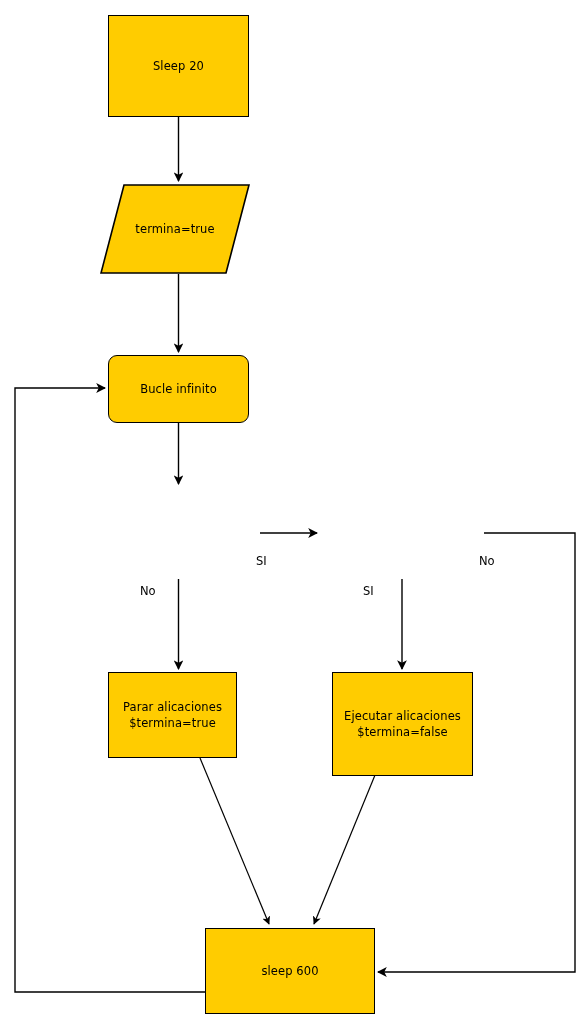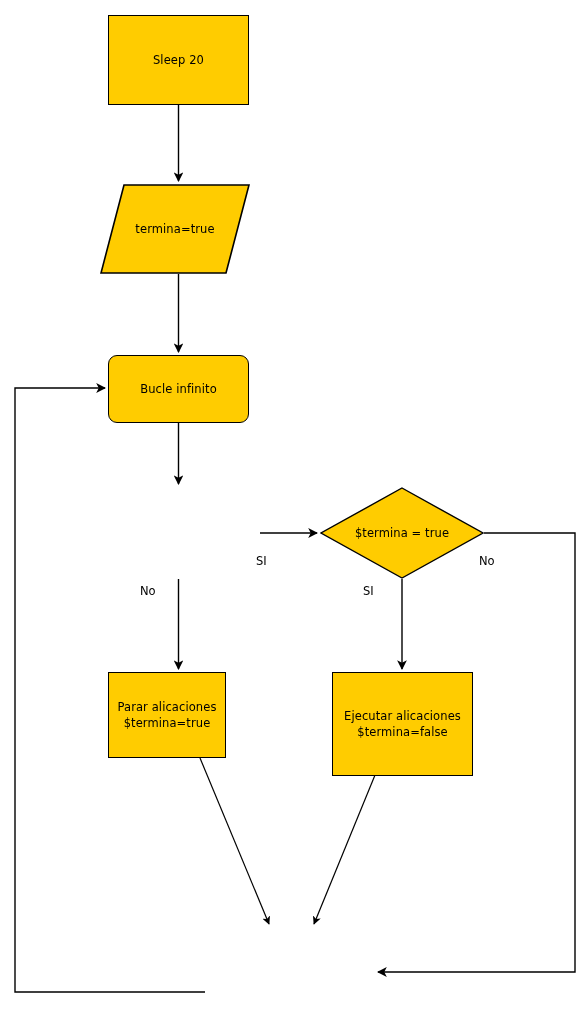--- a/index.html
+++ b/index.html
@@ -111,52 +111,49 @@
 
     <path d="M 484 533 L 575 533 L 575 972 L 378 972" fill="none" stroke="#000000" stroke-width="1.4" marker-end="url(#arrow)"></path>
 
     <path d="M 200 758 L 269 924" fill="none" stroke="#000000" stroke-width="1.2" marker-end="url(#arrow)"></path>
 
     <path d="M 382 758 L 314 924" fill="none" stroke="#000000" stroke-width="1.2" marker-end="url(#arrow)"></path>
 
     <path d="M 205 992 L 15 992 L 15 388 L 105 388" fill="none" stroke="#000000" stroke-width="1.4" marker-end="url(#arrow)"></path>
   </svg>
 
-  <div class="node node-rect" style="left:108px; top:15px; width:141px; height:90px;">
+  <div class="node node-rect" style="left:108px; top:15px; width:141px; height:102px;">
     <span class="node-label">Sleep 20</span>
   </div>
 
   <div class="node node-para" style="left:100px; top:184px; width:150px; height:90px;">
     <svg class="para-shape" viewBox="0 0 150 90" preserveAspectRatio="none">
       <polygon points="24,1 149,1 126,89 1,89" fill="#FFCC00" stroke="#000000" stroke-width="1.6" vector-effect="non-scaling-stroke"></polygon>
     </svg>
     <span class="node-label">termina=true</span>
   </div>
 
   <div class="node node-rect-round" style="left:108px; top:355px; width:141px; height:68px;">
     <span class="node-label">Bucle infinito</span>
   </div>
 
 
-  <div class="node node-diamond" style="left:320px; top:487px; width:164px; height:92px;">
-    <svg class="diamond-shape" viewBox="0 0 164 92" preserveAspectRatio="none">
-      <polygon points="82,1 163,46 82,91 1,46" fill="#FFCC00" stroke="#000000" stroke-width="1.4" vector-effect="non-scaling-stroke"></polygon>
-    </svg>
-    <span class="node-label">$termina = true</span>
-  </div>
 
-  <div class="node node-rect" style="left:108px; top:672px; width:118px; height:86px;">
+  <div class="node node-rect" style="left:108px; top:672px; width:129px; height:86px;">
     <span class="node-label">Parar alicaciones
 $termina=true</span>
   </div>
 
   <div class="node node-rect" style="left:332px; top:672px; width:141px; height:104px;">
     <span class="node-label">Ejecutar alicaciones
 $termina=false</span>
   </div>
 
+  <div class="node node-rect" style="left:205px; top:928px; width:170px; height:86px;">
+    <span class="node-label">sleep 600</span>
+  </div>
 
   <span class="edge-label" style="left:256px; top:554px;">SI</span>
   <span class="edge-label" style="left:140px; top:584px;">No</span>
   <span class="edge-label" style="left:363px; top:584px;">SI</span>
   <span class="edge-label" style="left:479px; top:554px;">No</span>
 
 </div>
 
 </body></html>

